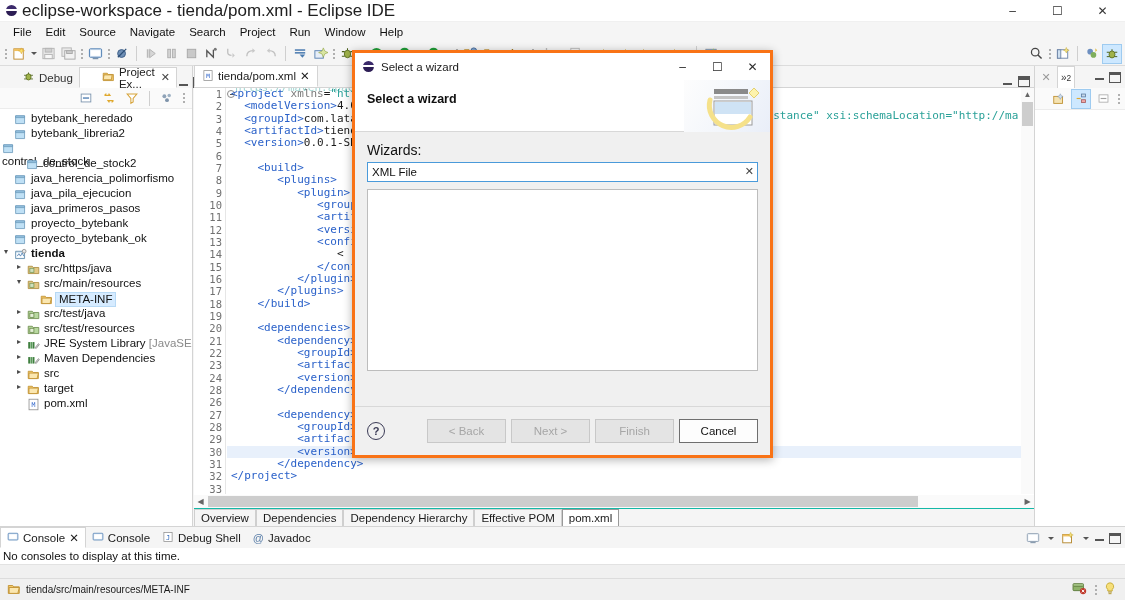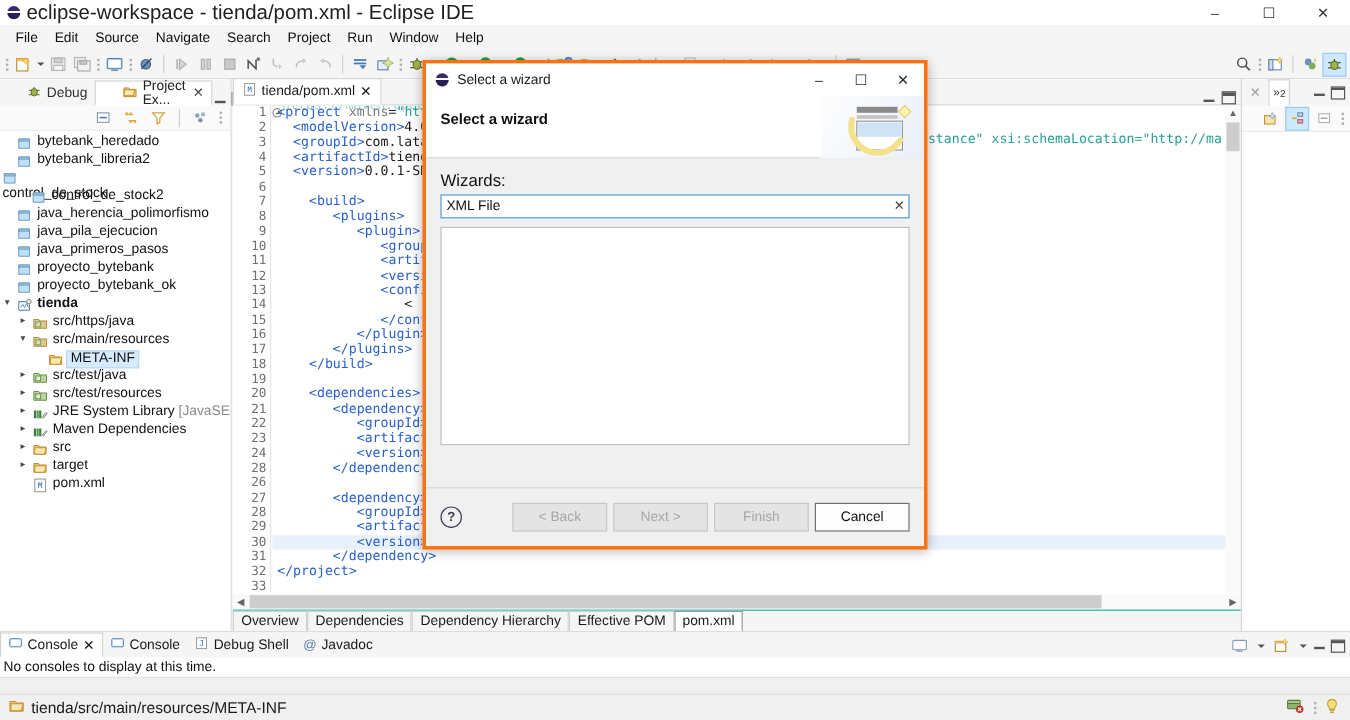--- a/index.html
+++ b/index.html
@@ -135,21 +135,21 @@
   .ctab{ display:flex; align-items:center; gap:4px; font-size:11.5px; padding:2px 6px; height:21px; }
   .ctab.active{ background:#fff; border:1px solid #d4d4d4; border-bottom:1px solid #fff; }
   .ctab-right{ margin-left:auto; display:flex; align-items:center; gap:3px; padding-right:4px; }
   .cmsg{ font-size:11.5px; padding:2px 3px; color:#111; border-bottom:1px solid #e2e2e2;
          background:#fff; }
   .cblank{ height:24px; background:#f0f0f0; }
 
   
   .status{ position:absolute; left:0; right:0; bottom:0; height:22px; background:#f0f0f0;
            display:flex; align-items:center; border-top:1px solid #dcdcdc; }
-  .st-left{ display:flex; align-items:center; gap:5px; padding-left:7px; font-size:13px; }
+  .st-left{ display:flex; align-items:center; gap:5px; padding-left:7px; font-size:10px; }
   .st-right{ margin-left:auto; display:flex; align-items:center; gap:4px; padding-right:8px; }
 
   
   .overlay{ position:absolute; left:352px; top:50px; width:421px; height:408px;
             background:#f0f0f0; border:3px solid #f97316; box-shadow:0 2px 9px rgba(0,0,0,.30); }
   .dlg-title{ height:27px; background:#fff; display:flex; align-items:center; }
   .dlg-title .ic{ width:26px; display:flex; align-items:center; justify-content:center; }
   .dlg-title .t{ font-size:11.5px; color:#1a1a1a; }
   .dlg-btns{ margin-left:auto; display:flex; }
   .dlg-wbtn{ width:35px; height:27px; display:flex; align-items:center; justify-content:center;

